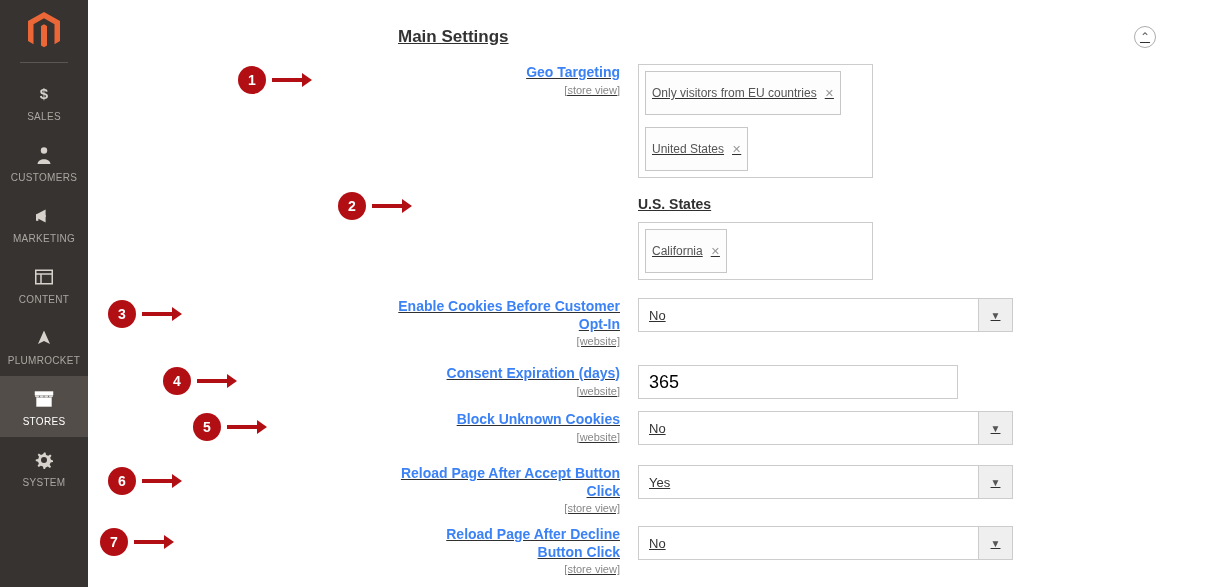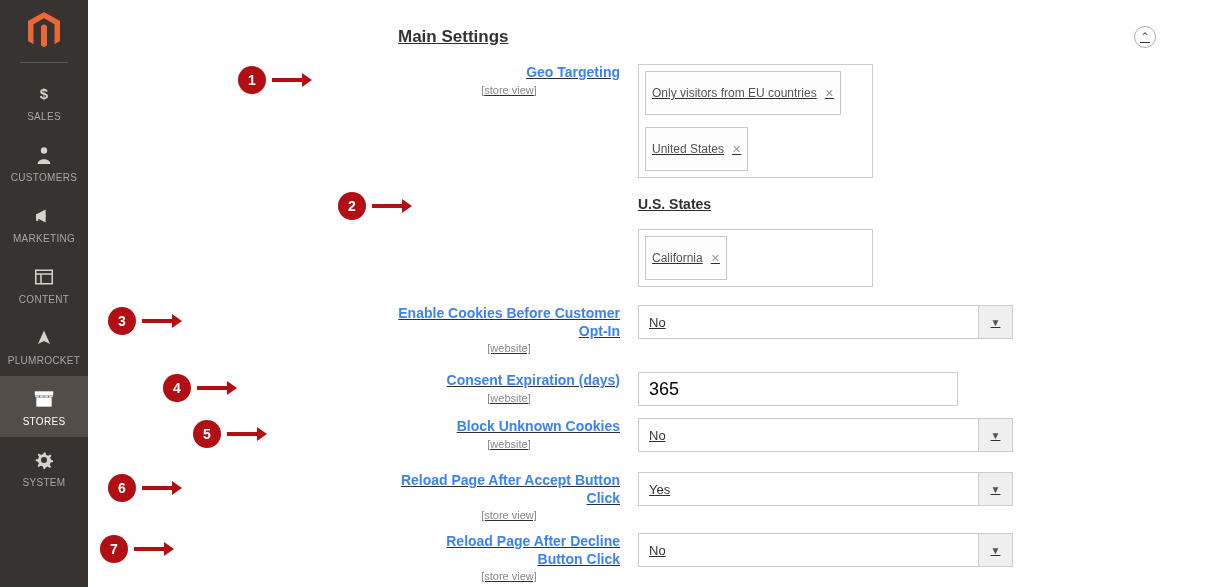--- a/index.html
+++ b/index.html
@@ -23,21 +23,21 @@
   
   .rows { position: relative; }
   .row { display: flex; align-items: flex-start; margin-bottom: 18px; position: relative; }
   .row .anno { position: absolute; left: -320px; top: 2px; display: flex; align-items: center; }
   .anno-badge { width: 28px; height: 28px; border-radius: 50%; background: #b20f14; color: #fff; font-weight: 700; display: flex; align-items: center; justify-content: center; font-size: 14px; }
   .anno-arrow { display: flex; align-items: center; margin-left: 6px; }
   .anno-arrow .line { width: 30px; height: 4px; background: #b20f14; }
   .anno-arrow .head { width: 0; height: 0; border-left: 10px solid #b20f14; border-top: 7px solid transparent; border-bottom: 7px solid transparent; }
   .row-label { width: 240px; text-align: right; padding-right: 18px; }
   .row-label .lbl { font-size: 14px; color: #3b82f6; font-weight: 600; line-height: 1.25; }
-  .row-label .scope { font-size: 11px; color: #888; margin-top: 2px; text-align: center; }
+  .row-label .scope { font-size: 11px; color: #888; margin-top: 2px; }
   .row-field { flex: 0 0 320px; }
   
   .tagbox { border: 1px solid #ccc; padding: 6px 6px 0 6px; min-height: 34px; display: flex; flex-wrap: wrap; gap: 6px; width: 235px; }
   .tagbox.wide { width: 235px; }
   .tag { border: 1px solid #c7c7c7; background: #fdfdfd; padding: 14px 6px; font-size: 12px; color: #555; display: inline-flex; align-items: center; margin-bottom: 6px; }
   .tag .x { margin-left: 8px; color: #999; cursor: pointer; font-size: 11px; }
   
   .select { width: 375px; height: 34px; border: 1px solid #ccc; display: flex; align-items: stretch; background: #fff; }
   .select .val { flex: 1; padding: 0 10px; display: flex; align-items: center; font-size: 13px; color: #333; }
   .select .caret { width: 34px; background: #efefef; border-left: 1px solid #ccc; display: flex; align-items: center; justify-content: center; font-size: 10px; color: #555; }
@@ -175,21 +175,21 @@
             <div class="anno-badge">2</div>
             <div class="anno-arrow">
                 <div class="line"></div>
                 <div class="head"></div>
               </div>
           </div>
           <div class="row-label">
             <div class="lbl" style="visibility:hidden;">.</div>
           </div>
           <div class="row-field">
-            <div class="lbl" style="font-size:14px;font-weight:600;margin-bottom:17px;">U.S. States</div>
+            <div class="lbl" style="font-size:14px;font-weight:600;margin-bottom:10px;">U.S. States</div>
             <div class="tagbox">
               <span class="tag">
                 <span>California</span>
                 <span class="x">✕</span>
               </span>
             </div>
           </div>
         </div>
 
         <div class="row">

